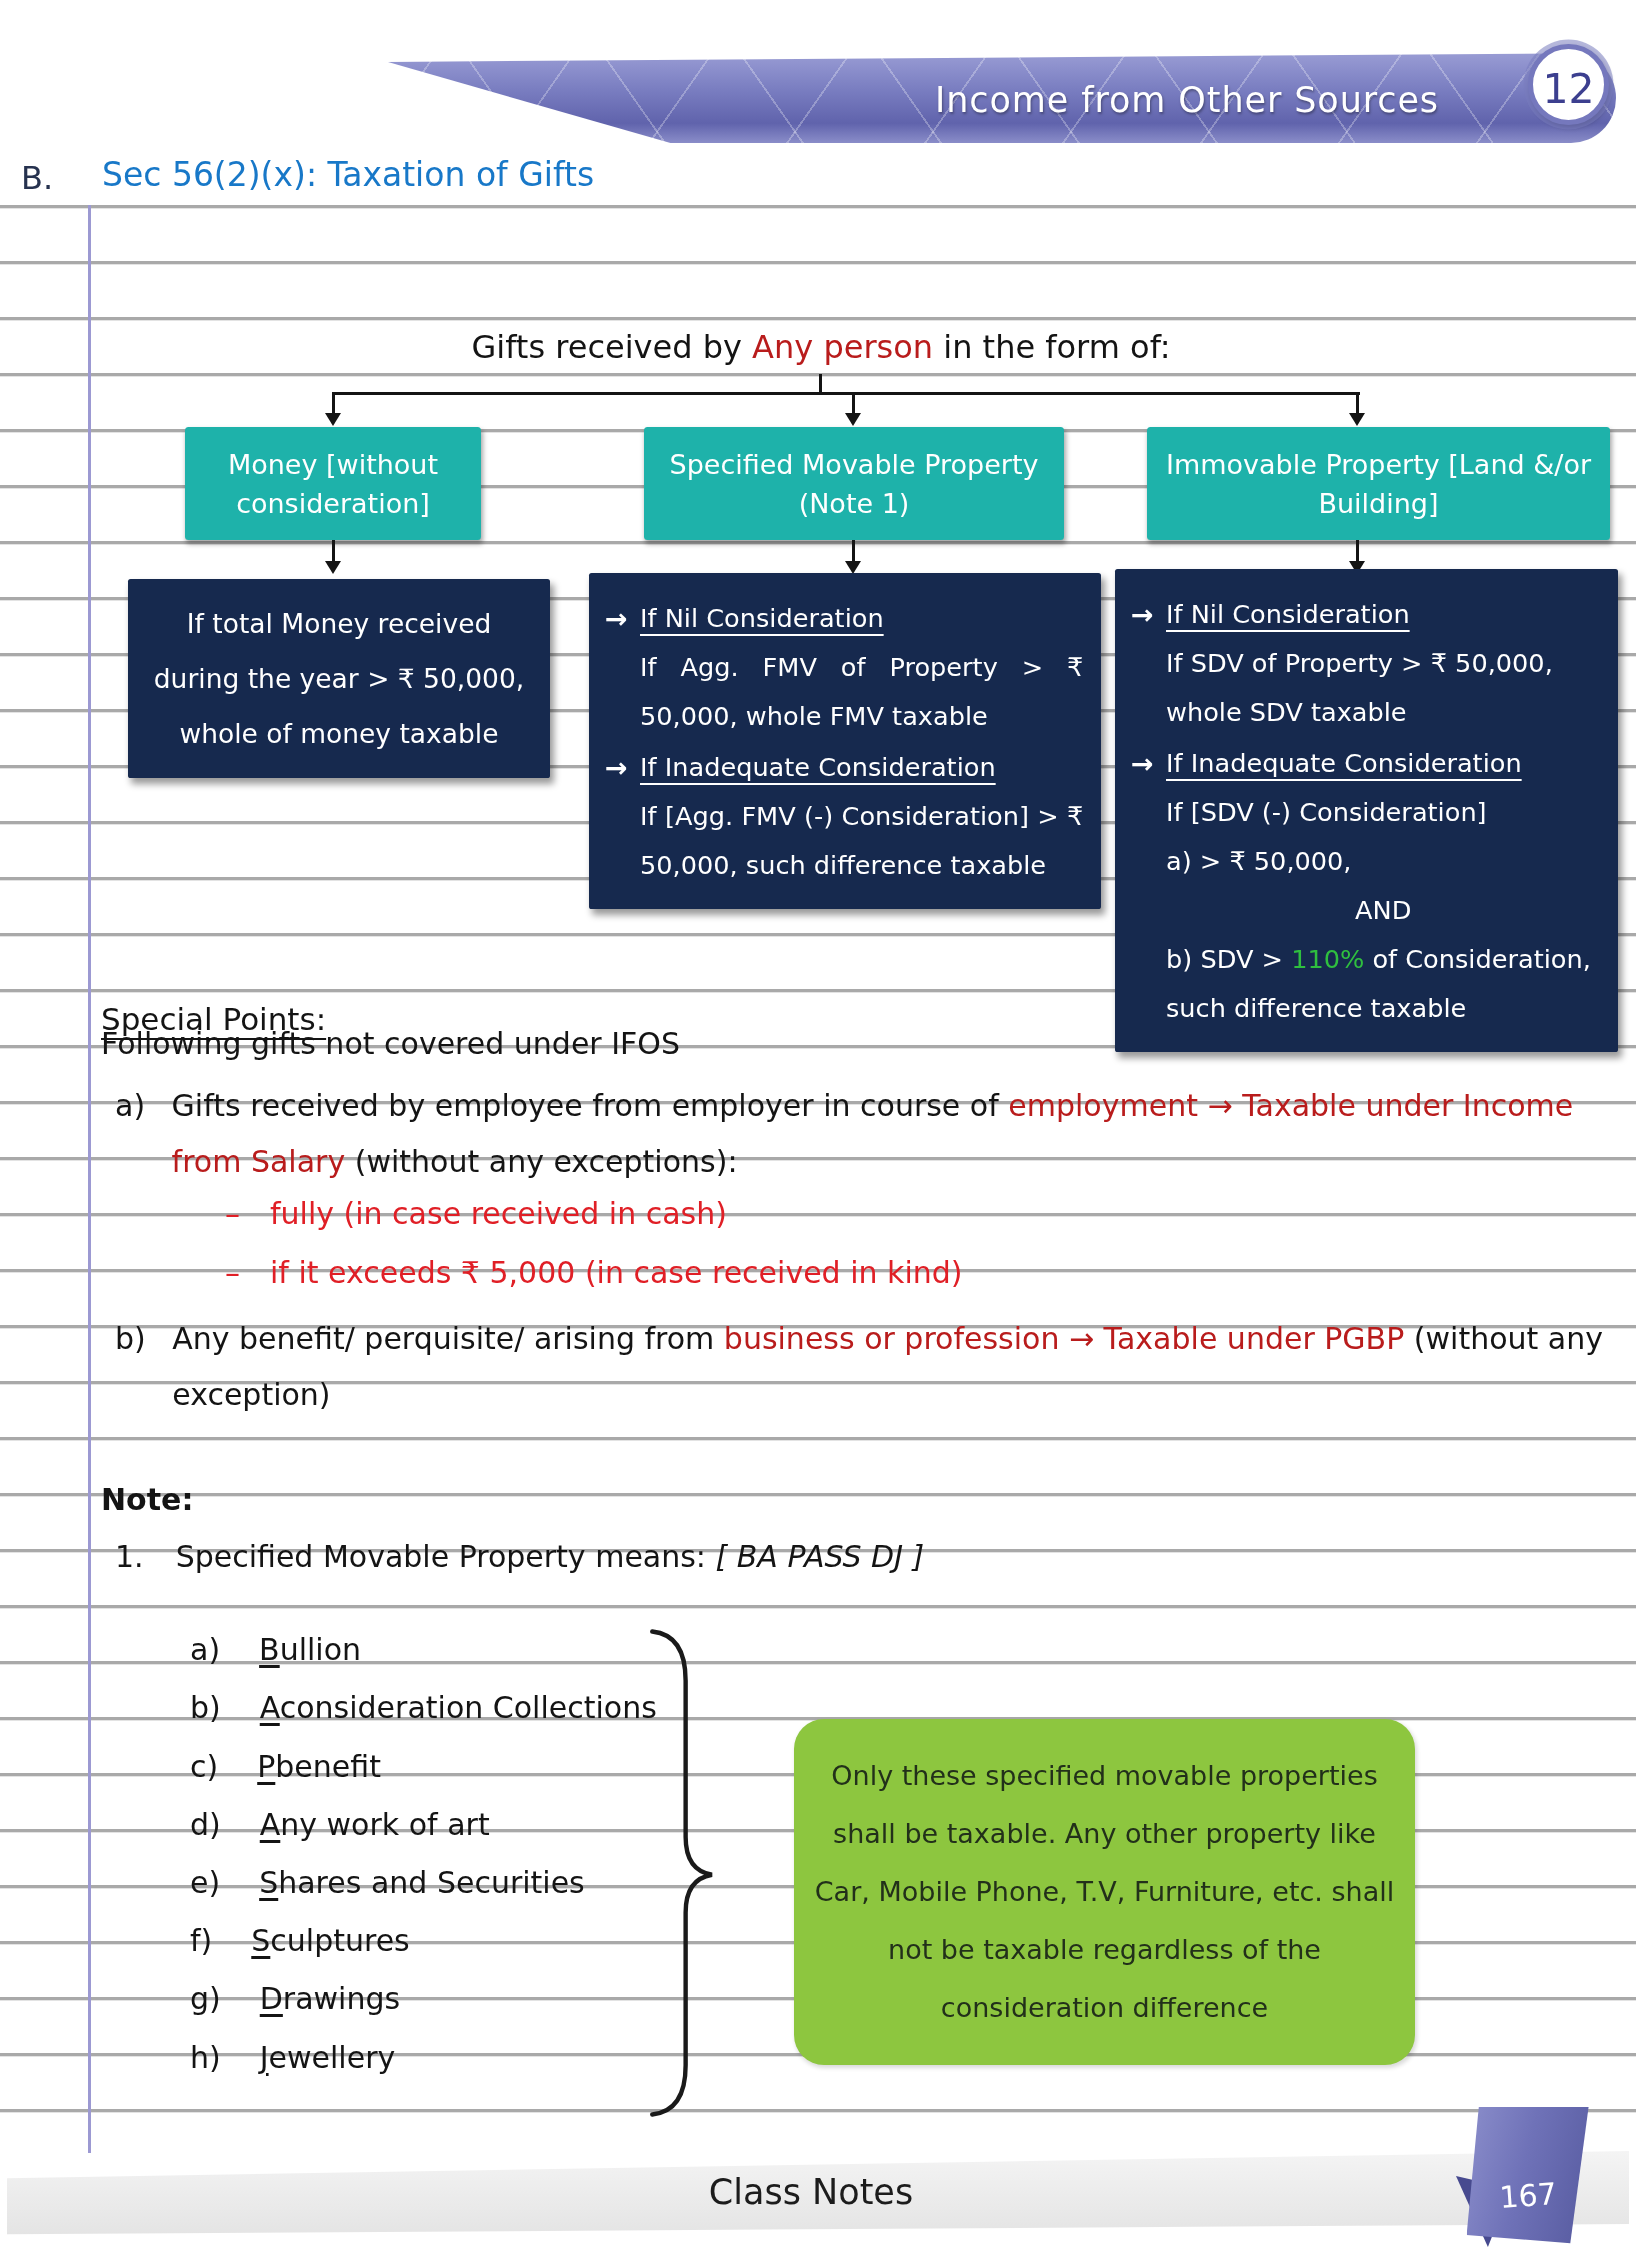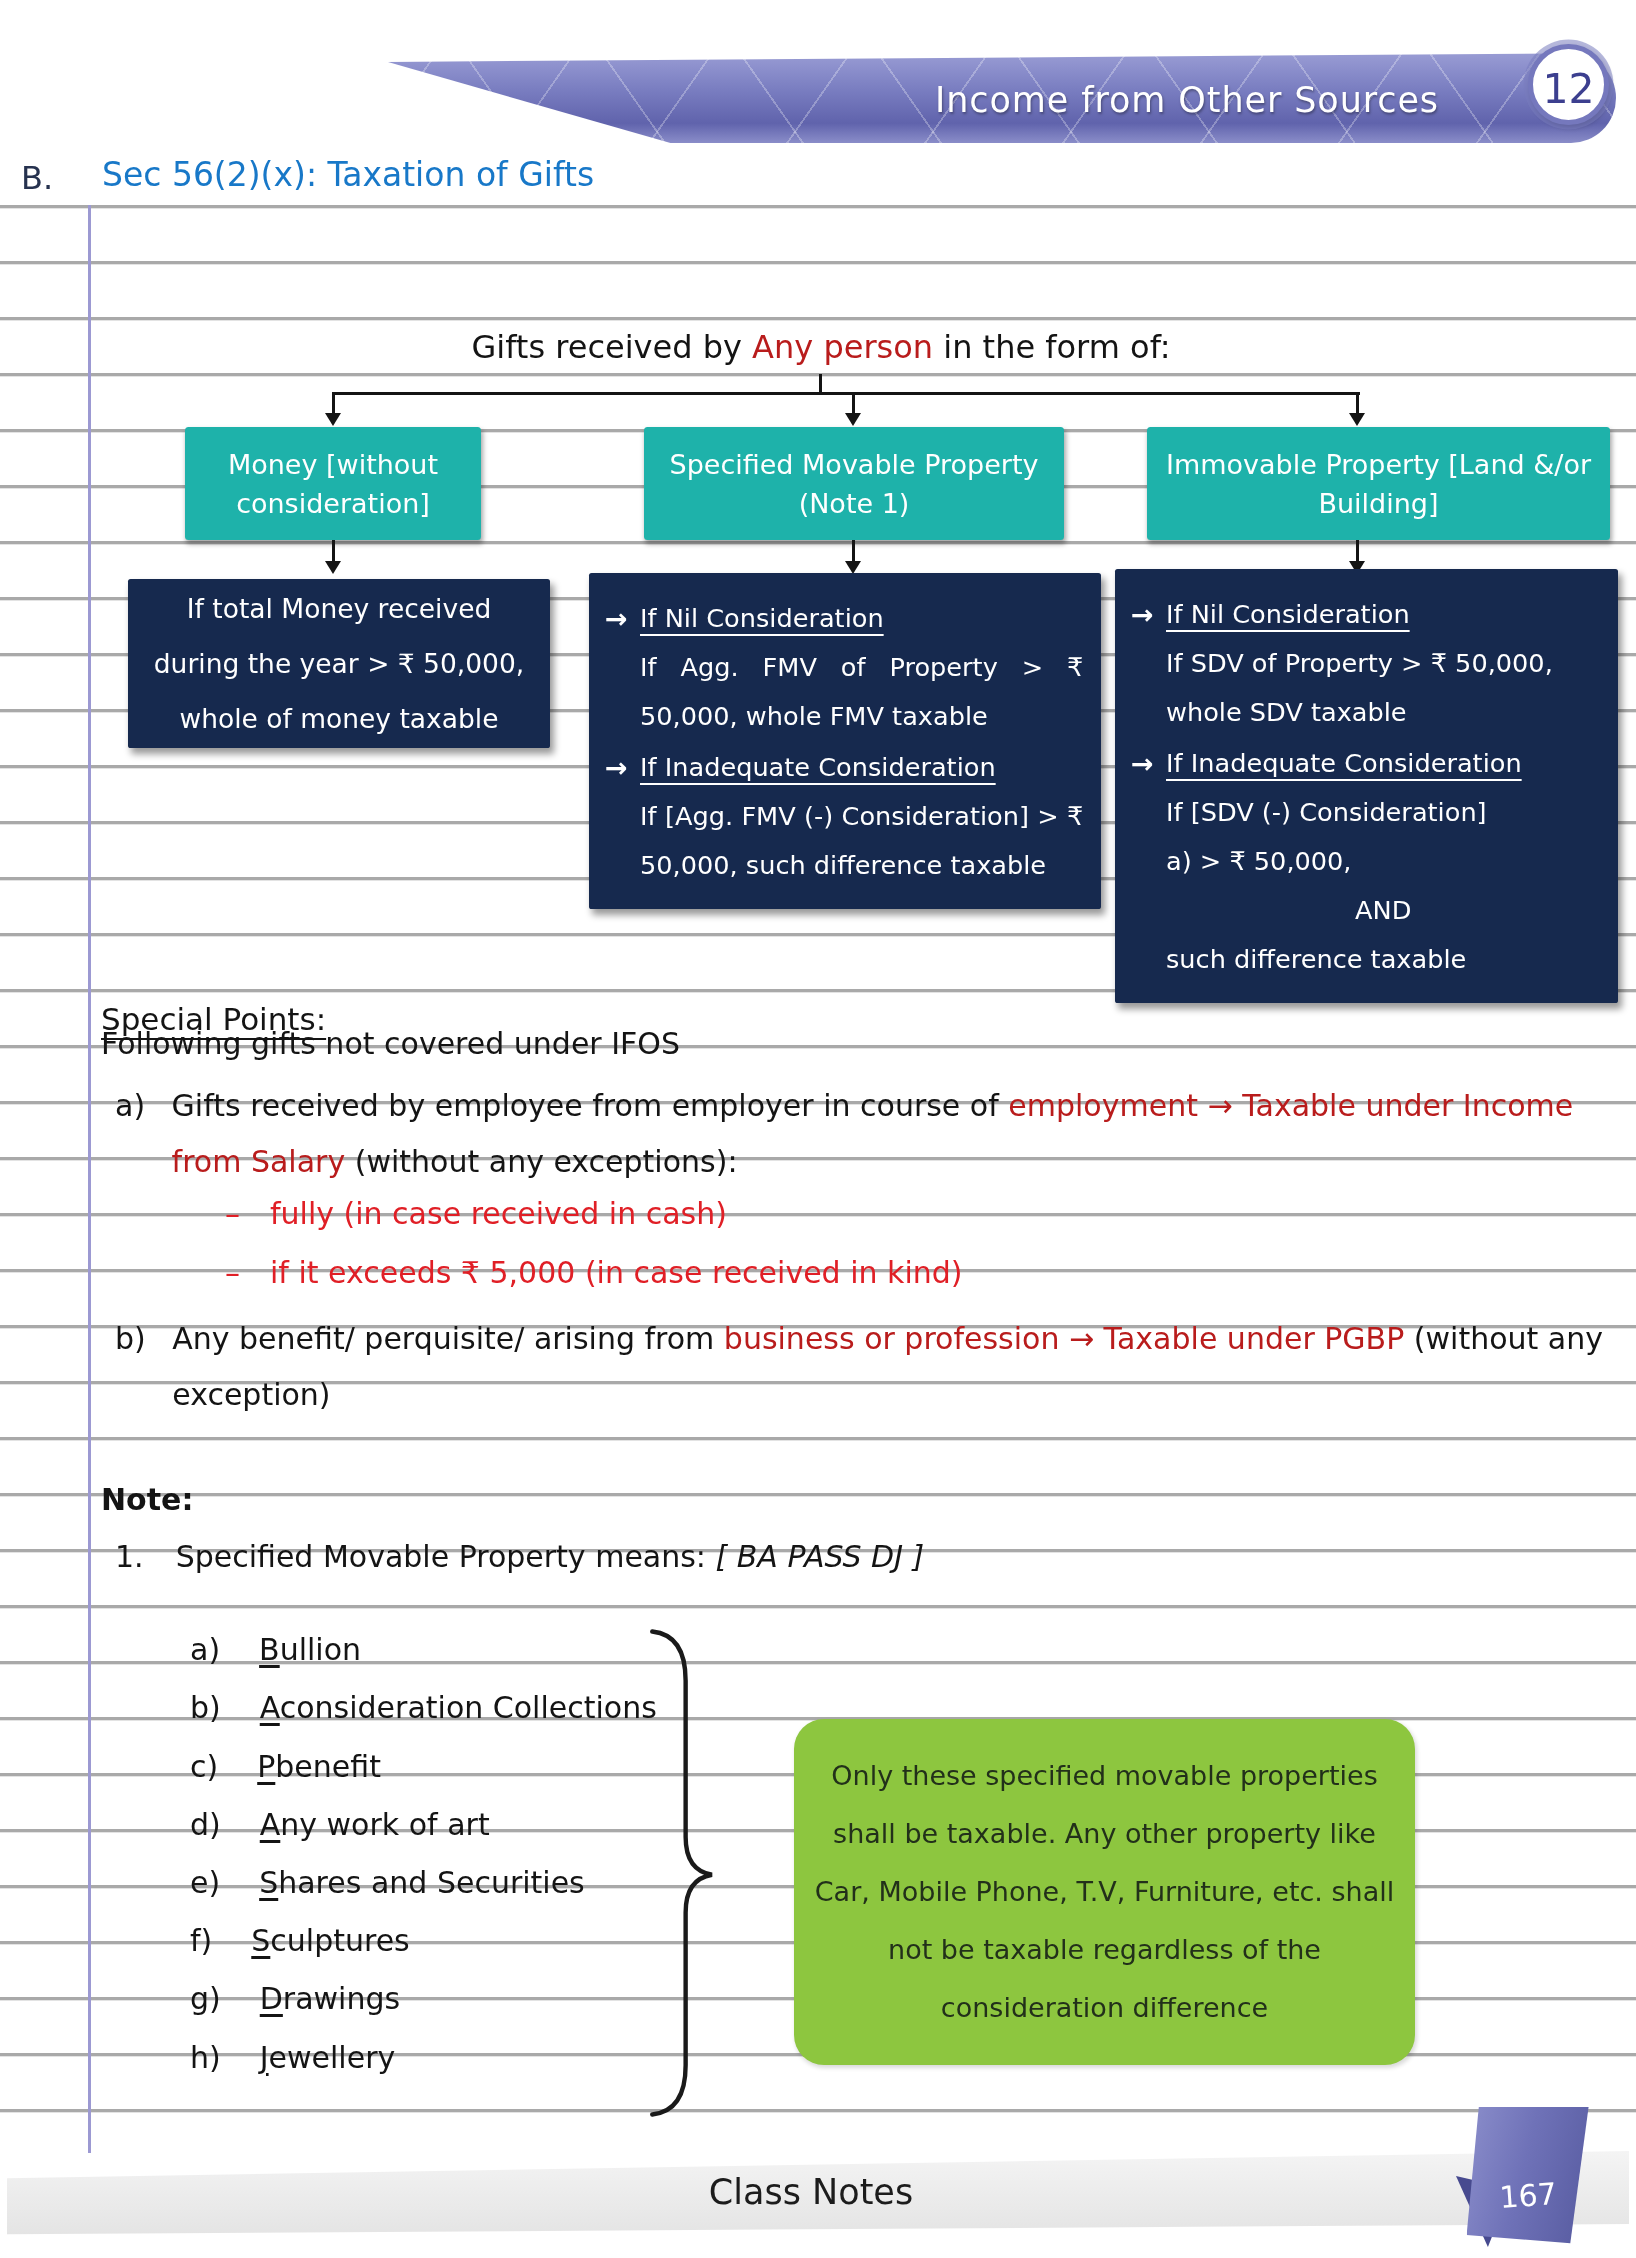--- a/index.html
+++ b/index.html
@@ -128,21 +128,21 @@
 <div class="node" style="left:644px;width:420px;">Specified Movable Property (Note 1)</div>
 <div class="node" style="left:1147px;width:463px;">Immovable Property [Land &amp;/or Building]</div>
 
 <div class="cline" style="left:332px;top:540px;width:2.6px;height:23px;"></div>
 <div class="cline" style="left:852px;top:540px;width:2.6px;height:23px;"></div>
 <div class="cline" style="left:1356px;top:540px;width:2.6px;height:23px;"></div>
 <div class="arr-down" style="left:325px;top:561px;"></div>
 <div class="arr-down" style="left:845px;top:561px;"></div>
 <div class="arr-down" style="left:1349px;top:561px;"></div>
 
-<div class="rulebox rb-center" style="left:128px;top:579px;width:422px;height:169px;">If total Money received during the year &gt; ₹ 50,000, whole of money taxable</div>
+<div class="rulebox rb-center" style="left:128px;top:579px;width:422px;height:199px;">If total Money received during the year &gt; ₹ 50,000, whole of money taxable</div>
 
 <div class="rulebox nb" style="left:589px;top:573px;width:512px;">
   <div class="nb-item">
     <span class="nb-arrow">→</span>
     <div class="nb-content">
       <div class="nb-head">If Nil Consideration</div>
       <div class="nb-body">If Agg. FMV of Property &gt; ₹ 50,000, whole FMV taxable</div>
     </div>
   </div>
   <div class="nb-item">
@@ -162,20 +162,21 @@
       <div class="nb-line">If SDV of Property &gt; ₹ 50,000, whole SDV taxable</div>
     </div>
   </div>
   <div class="nb-item">
     <span class="nb-arrow">→</span>
     <div class="nb-content">
       <div class="nb-head">If Inadequate Consideration</div>
       <div class="nb-line">If [SDV (-) Consideration]</div>
       <div class="nb-line">a)  &gt; ₹ 50,000,</div>
       <div class="nb-and">AND</div>
+      <div class="nb-line"><span>b)  SDV &gt; </span><span class="green">110%</span><span> of Consideration,</span></div>
       <div class="nb-line">such difference taxable</div>
     </div>
   </div>
 </div>
 
 <div class="sp-heading">Special Points:</div>
 <div class="sp-sub">Following gifts not covered under IFOS</div>
 
 <div class="pt" style="left:115px;top:1078px;">
   <span class="pt-label">a)</span>

